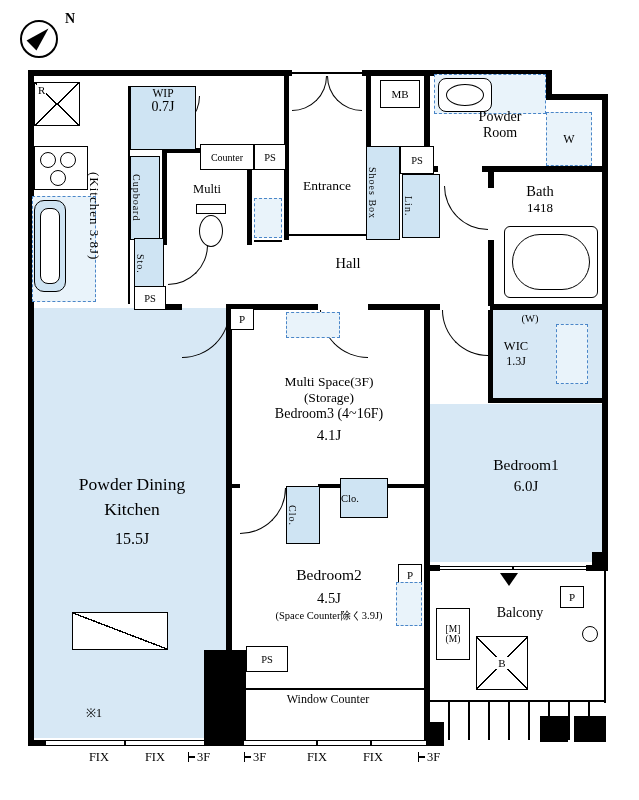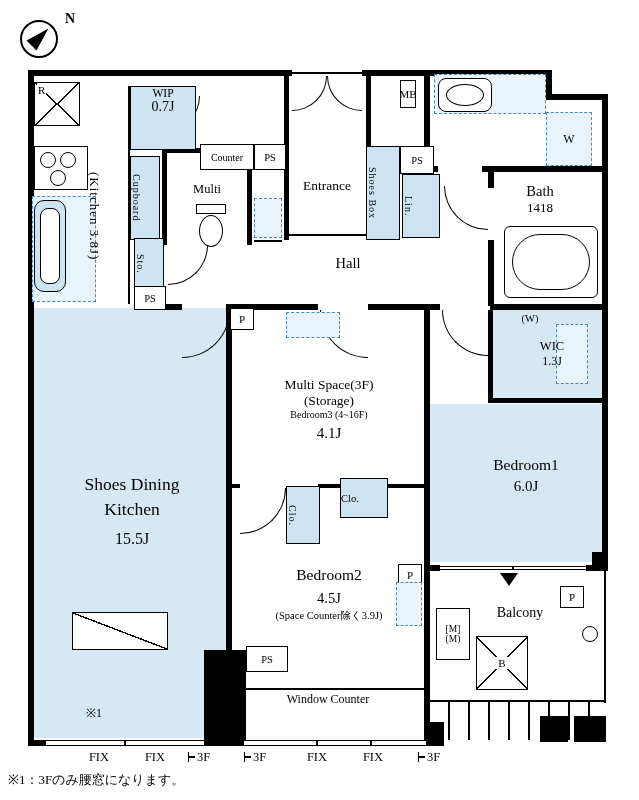--- a/index.html
+++ b/index.html
@@ -134,21 +134,21 @@
   </div>
   <div class="box" style="left:400px;top:146px;width:34px;height:28px;">
     <span style="font-size:10.5px;">PS</span>
   </div>
   <div class="box" style="left:134px;top:286px;width:32px;height:24px;">
     <span style="font-size:10.5px;">PS</span>
   </div>
   <div class="box" style="left:246px;top:646px;width:42px;height:26px;">
     <span style="font-size:10.5px;">PS</span>
   </div>
-  <div class="box" style="left:380px;top:80px;width:16px;height:28px;margin-left:20px;">
+  <div class="box" style="left:380px;top:80px;width:40px;height:28px;">
     <span style="font-size:11px;">MB</span>
   </div>
   <div class="box" style="left:230px;top:308px;width:24px;height:22px;">
     <span style="font-size:11px;">P</span>
   </div>
   <div class="box" style="left:398px;top:564px;width:24px;height:22px;">
     <span style="font-size:11px;">P</span>
   </div>
   <div class="box" style="left:560px;top:586px;width:24px;height:22px;">
     <span style="font-size:11px;">P</span>
@@ -193,41 +193,45 @@
   <div class="circ" style="left:582px;top:626px;width:16px;height:16px;border-width:1.5px;"></div>
   <div style="position:absolute;left:500px;top:573px;width:0;height:0;border-left:9px solid transparent;border-right:9px solid transparent;border-top:13px solid #000;"></div>
   <div class="rail" style="left:428px;top:700px;width:178px;height:40px;"></div>
   <div class="pillar" style="left:540px;top:716px;width:28px;height:26px;"></div>
   <div class="pillar" style="left:574px;top:716px;width:32px;height:26px;"></div>
 
   <div class="lbl v" style="left:80px;top:146px;width:22px;height:140px;font-size:13px;">(Kitchen 3.8J)</div>
   <div class="lbl" style="left:168px;top:182px;width:78px;font-size:12.5px;">Multi</div>
   <div class="lbl" style="left:288px;top:178px;width:78px;font-size:13.5px;">Entrance</div>
   <div class="lbl" style="left:316px;top:254px;width:64px;font-size:14.5px;">Hall</div>
+  <div class="stack" style="left:450px;top:104px;width:100px;height:42px;">
+    <span style="font-size:14px;">Powder</span>
+    <span style="font-size:14px;">Room</span>
+  </div>
   <div class="stack" style="left:500px;top:178px;width:80px;height:42px;">
     <span style="font-size:14.5px;">Bath</span>
     <span style="font-size:13px;">1418</span>
   </div>
   <div class="lbl" style="left:506px;top:312px;width:48px;font-size:10.5px;">(W)</div>
-  <div class="stack" style="left:520px;top:334px;width:64px;height:40px;">
+  <div class="stack" style="left:484px;top:334px;width:64px;height:40px;">
     <span style="font-size:12.5px;">WIC</span>
     <span style="font-size:12px;">1.3J</span>
   </div>
   <div class="stack" style="left:234px;top:356px;width:190px;height:106px;">
     <span style="font-size:13.5px;">Multi Space(3F)</span>
     <span style="font-size:13.5px;">(Storage)</span>
-    <span style="font-size:10px;">Bedroom3 (4~16F)</span>
+    <span style="font-size:14px;">Bedroom3 (4~16F)</span>
     <span style="font-size:15px;margin-top:5px;">4.1J</span>
   </div>
   <div class="stack" style="left:430px;top:444px;width:192px;height:62px;">
     <span style="font-size:15.5px;">Bedroom1</span>
     <span style="font-size:15px;margin-top:4px;">6.0J</span>
   </div>
   <div class="stack" style="left:44px;top:458px;width:176px;height:106px;">
-    <span style="font-size:17.5px;">Shoes Dining</span>
+    <span style="font-size:17.5px;">Powder Dining</span>
     <span style="font-size:17.5px;margin-top:4px;">Kitchen</span>
     <span style="font-size:16px;margin-top:10px;">15.5J</span>
   </div>
   <div class="stack" style="left:234px;top:554px;width:190px;height:80px;">
     <span style="font-size:15.5px;">Bedroom2</span>
     <span style="font-size:14.5px;margin-top:6px;">4.5J</span>
     <span style="font-size:10.5px;margin-top:2px;">(Space Counter除く3.9J)</span>
   </div>
   <div class="lbl" style="left:480px;top:604px;width:80px;font-size:14px;">Balcony</div>
   <div class="lbl" style="left:250px;top:692px;width:156px;font-size:12px;">Window Counter</div>
@@ -240,15 +244,14 @@
   </div>
 
   <div class="lbl" style="left:76px;top:750px;width:46px;font-size:12.5px;"><span>FIX</span></div>
   <div class="lbl" style="left:132px;top:750px;width:46px;font-size:12.5px;"><span>FIX</span></div>
   <div class="lbl" style="left:178px;top:750px;width:42px;font-size:12.5px;"><span class="tick"></span><span>3F</span></div>
   <div class="lbl" style="left:234px;top:750px;width:42px;font-size:12.5px;"><span class="tick"></span><span>3F</span></div>
   <div class="lbl" style="left:294px;top:750px;width:46px;font-size:12.5px;"><span>FIX</span></div>
   <div class="lbl" style="left:350px;top:750px;width:46px;font-size:12.5px;"><span>FIX</span></div>
   <div class="lbl" style="left:408px;top:750px;width:42px;font-size:12.5px;"><span class="tick"></span><span>3F</span></div>
 
-  <div class="lbl" style="left:8px;top:772px;width:280px;font-size:13px;text-align:left;">※1：3Fのみ腰窓になります。</div>
 
 </div>
 
 </body></html>

